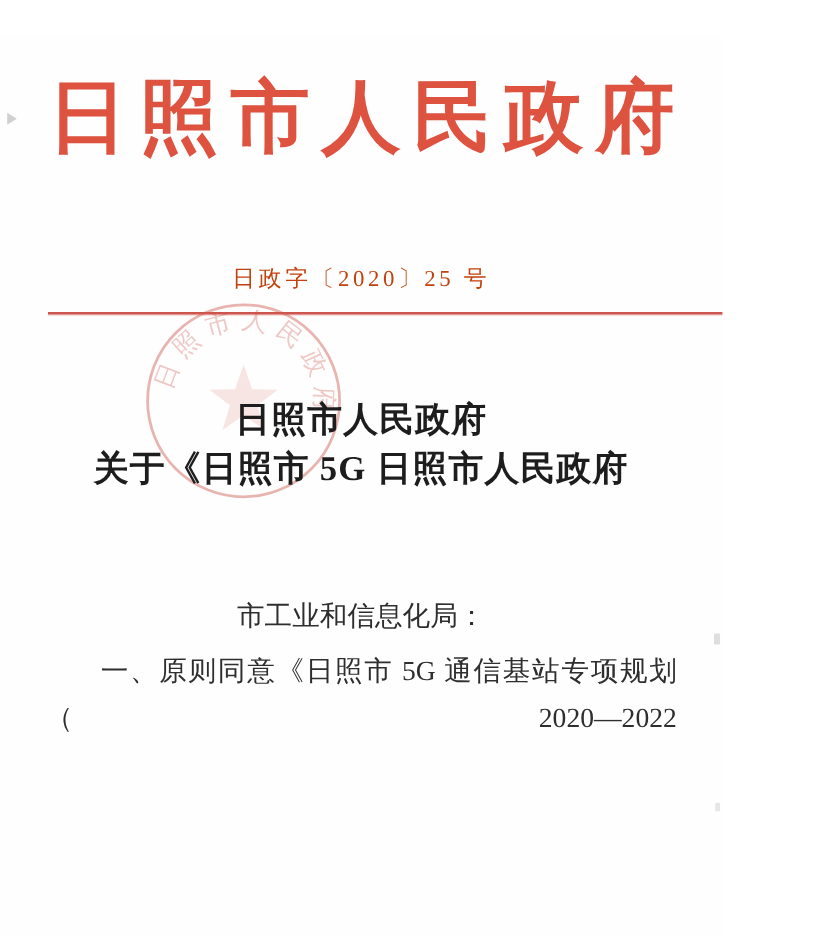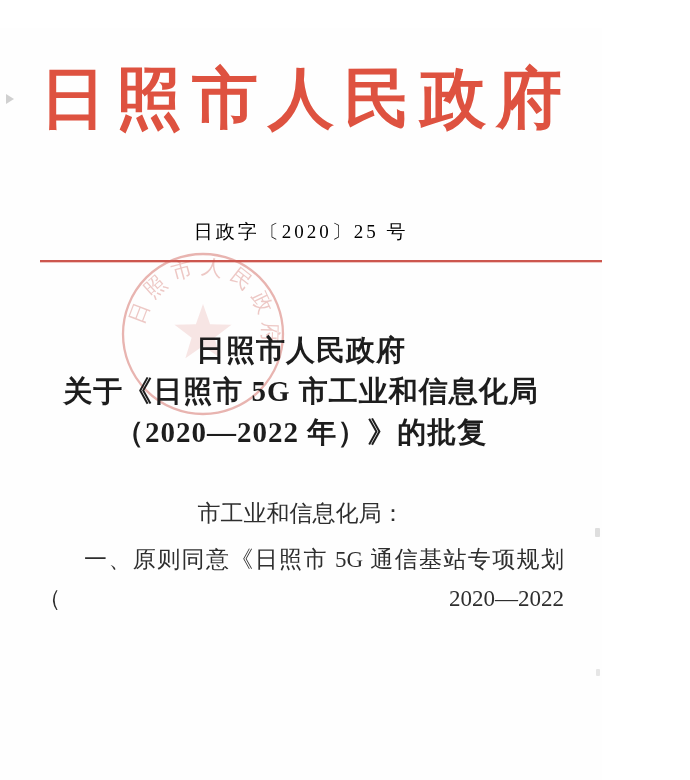--- a/index.html
+++ b/index.html
@@ -8,21 +8,21 @@
     font-family:"Liberation Serif","DejaVu Serif",serif;
     margin-top:28px;
   }
   .org-header{
     position:absolute;top:26px;left:0;width:100%;margin:0;
     text-align:center;font-size:66px;font-weight:700;line-height:90px;
     color:#de5240;letter-spacing:10px;text-indent:10px;white-space:nowrap;
   }
   .docnum{
     position:absolute;top:191px;left:0;width:100%;text-align:center;
-    font-size:19px;color:#000000;letter-spacing:3px;
+    font-size:19px;color:#c2410c;letter-spacing:3px;
   }
   .redline{
     position:absolute;left:40px;top:232px;width:593px;height:2px;
     background:#cc564e;box-shadow:0 1px 0 rgba(224,130,122,.45);
   }
   .seal{
     position:absolute;left:118px;top:221px;width:170px;height:170px;
     filter:blur(.5px);pointer-events:none;
   }
   .title{
@@ -63,22 +63,21 @@
       <circle cx="85" cy="85" r="80" fill="none" stroke="rgba(206,92,83,0.45)" stroke-width="2.3"></circle>
       <text font-size="21" fill="rgba(200,75,65,0.30)" letter-spacing="7" font-family="Liberation Serif, DejaVu Serif, serif">
         <textPath href="#sealArc" startOffset="8">日照市人民政府</textPath>
       </text>
       <polygon points="85,55 92.1,75.3 113.5,75.7 96.4,88.7 102.6,109.3 85,97 67.4,109.3 73.6,88.7 56.5,75.7 77.9,75.3" fill="rgba(205,80,70,0.14)"></polygon>
     </svg>
   </div>
 
   <div class="title">
     <div>日照市人民政府</div>
-    <div>关于《日照市 5G 市工业和信息化局</div>
-    <div>（2020—2022 年）》的批复</div>
+    <div>关于《日照市 5G 日照市人民政府</div>
   </div>
 
   <div class="body-text">
     <div class="line">市工业和信息化局：</div>
 
 
     <div class="para">
       <div class="line j ind">一、原则同意《日照市 5G 通信基站专项规划（2020—2022</div>
 
     </div>

